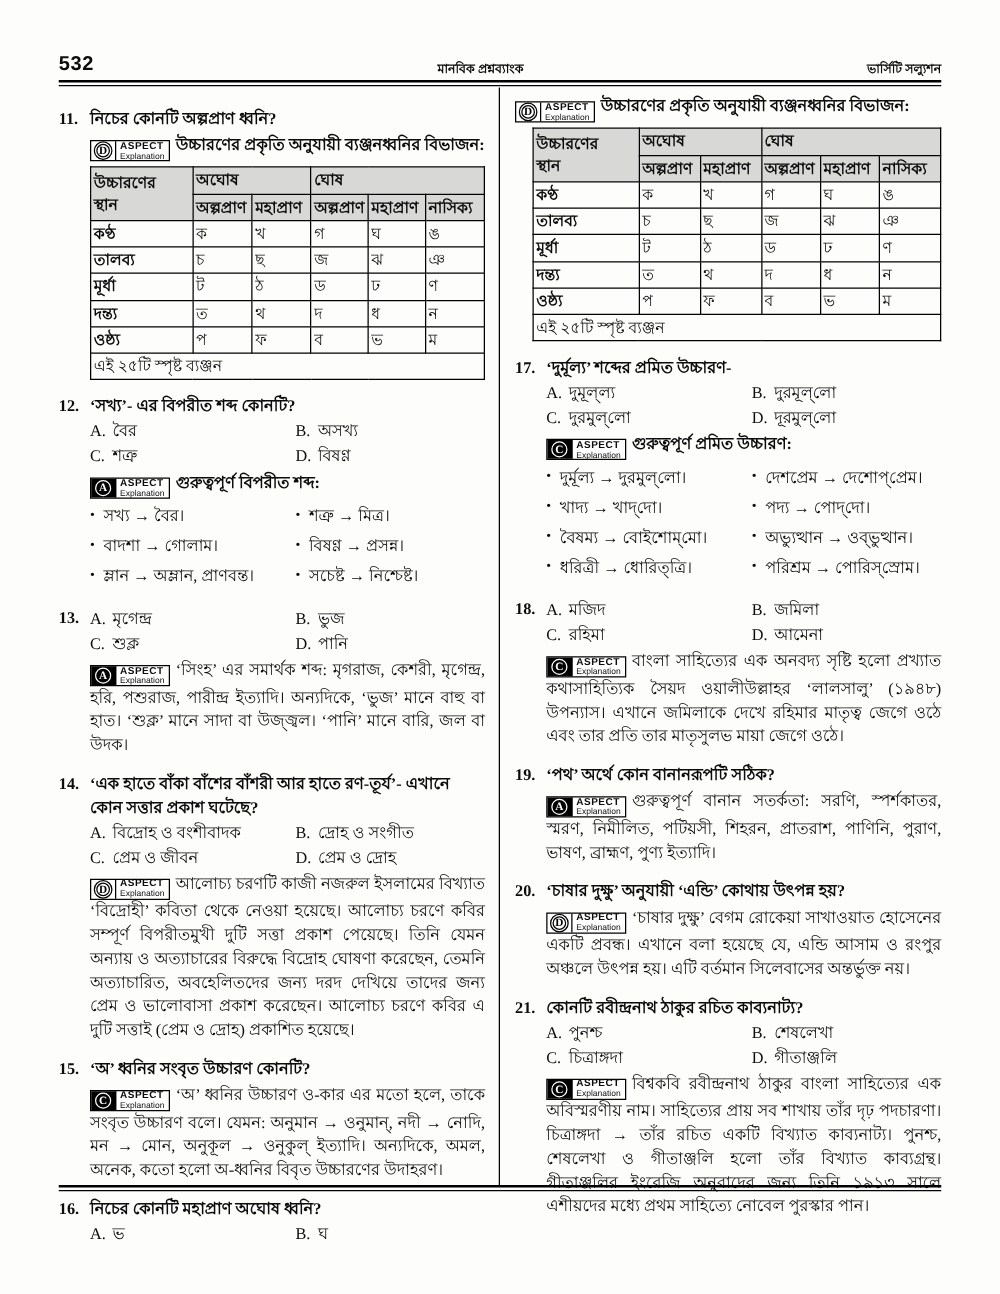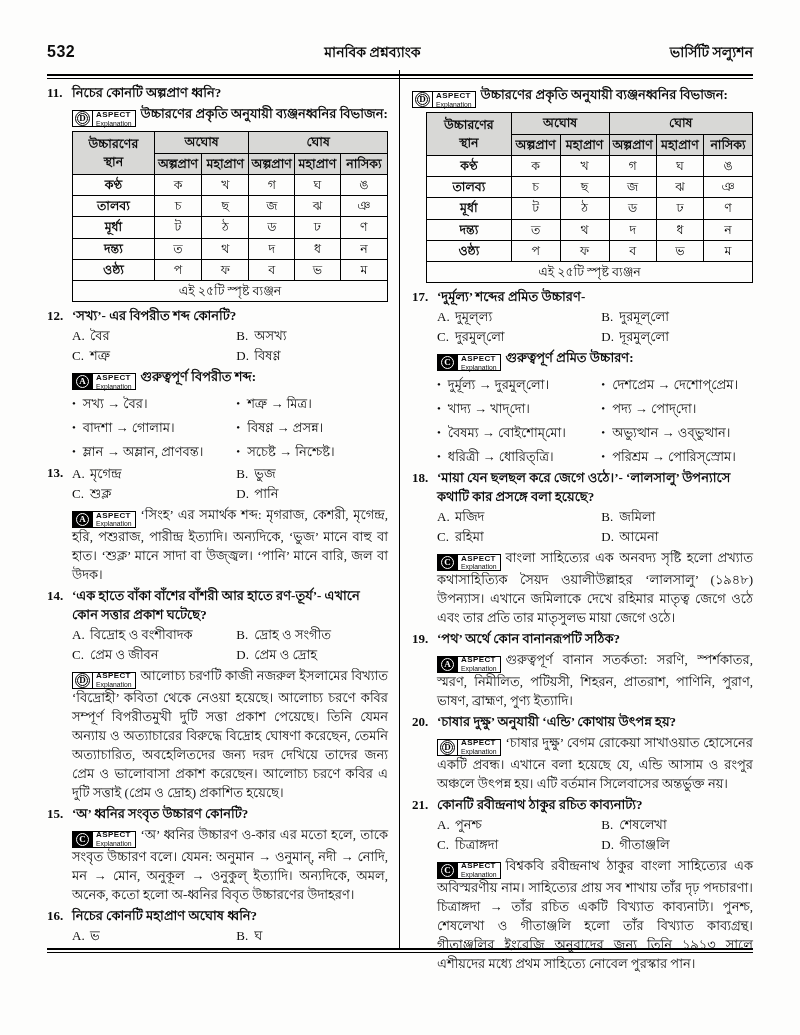--- a/index.html
+++ b/index.html
@@ -1,27 +1,27 @@
 <!DOCTYPE html>
 <html><head>
 <meta charset="utf-8">
 <style>
   html,body{margin:0;padding:0;background:#e8e8e8}
   .page{position:relative;width:800px;height:1035px;margin:0 auto;background:#fdfdfc;color:#0c0c0c;
         font-family:"Liberation Serif",serif;font-size:13px;line-height:1.46;overflow:hidden}
-  .hdr{display:flex;justify-content:space-between;align-items:flex-end;padding:40px 47px 11px}
+  .hdr{display:flex;justify-content:space-between;align-items:flex-end;padding:40px 47px 1px}
   .h-page{font-family:"Liberation Sans",sans-serif;font-weight:900;font-size:16px;letter-spacing:.5px}
-  .h-mid,.h-right{font-weight:700;font-size:14px}
+  .h-mid,.h-right{font-weight:700;font-size:10px}
   .dbl{margin:0 47px;height:2px;border-top:2.5px solid #000;border-bottom:1.3px solid #000}
   .dbl.bottom{position:absolute;left:47px;right:47px;top:948px;margin:0}
   .vdiv{position:absolute;left:399px;top:70px;height:878px;width:0;border-left:1.3px solid #000}
   .cols{display:flex;padding:5px 47px 0;gap:24px}
   .col{width:50%;min-width:0}
 
-  .q{display:flex;margin-top:0}
+  .q{display:flex;margin-top:12px}
   .qno{width:25px;font-weight:700;flex:none}
   .qbody{flex:1;min-width:0}
   .qtext{font-weight:700}
   .opts{display:grid;grid-template-columns:52% 48%}
   .opt{padding-top:1px}
   .ol{display:inline-block;min-width:18px}
 
   .expl{margin:2px 0 2px 25px;text-align:justify}
   .eintro{font-weight:700}
   .badge{display:inline-flex;align-items:stretch;border:1.5px solid #000;background:#fff;
@@ -34,21 +34,21 @@
   .badge.light .circ{color:#000;width:9px;height:9px;border:1px solid #000;outline:1px solid #000;outline-offset:1px;margin:0 1px}
   .badge .asp{display:flex;flex-direction:column;justify-content:center;padding:0 3px;font-family:"Liberation Sans",sans-serif}
   .a1{font-weight:700;font-size:8px;letter-spacing:.4px;line-height:1.1}
   .a2{font-size:6.8px;line-height:1.05}
 
   .bullets{display:grid;grid-template-columns:52% 48%;margin-left:25px}
   .bcol{min-width:0}
   .bi{display:flex;gap:7px;padding:2.5px 0}
   .bdot{flex:none;font-size:11px;line-height:1.6}
 
-  table.ptab{border-collapse:collapse;width:calc(100% - 25px);margin:4px 0 5px 25px;text-align:center;
+  table.ptab{border-collapse:collapse;width:calc(100% - 25px);margin:4px 0 5px 25px;text-align:left;
              font-size:12.5px;border:1.8px solid #000}
   table.ptab td{border:1.2px solid #000;padding:1px 2px}
   table.ptab tr.hd td{background:#d8d8d6;font-weight:700}
   table.ptab td.place{font-weight:700}
   table.ptab tr.tf td{font-weight:400}
 </style>
 </head>
 <body>
 
 <div class="page">
@@ -423,21 +423,20 @@
             <div class="bi">
               <span class="bdot">•</span>
               <span>পরিশ্রম → পোরিস্‌স্রোম।</span>
             </div>
           </div>
       </div>
 
       <div class="q">
         <div class="qno">18.</div>
         <div class="qbody">
-          <div class="qtext">‘মায়া যেন ছলছল করে জেগে ওঠে।’- ‘লালসালু’ উপন্যাসে কথাটি কার প্রসঙ্গে বলা হয়েছে?</div>
           <div class="opts">
             <div class="opt"><span class="ol">A.</span><span>মজিদ</span></div>
               <div class="opt"><span class="ol">B.</span><span>জমিলা</span></div>
               <div class="opt"><span class="ol">C.</span><span>রহিমা</span></div>
               <div class="opt"><span class="ol">D.</span><span>আমেনা</span></div>
           </div>
         </div>
       </div>
       <div class="expl">
         <span class="badge dark">

